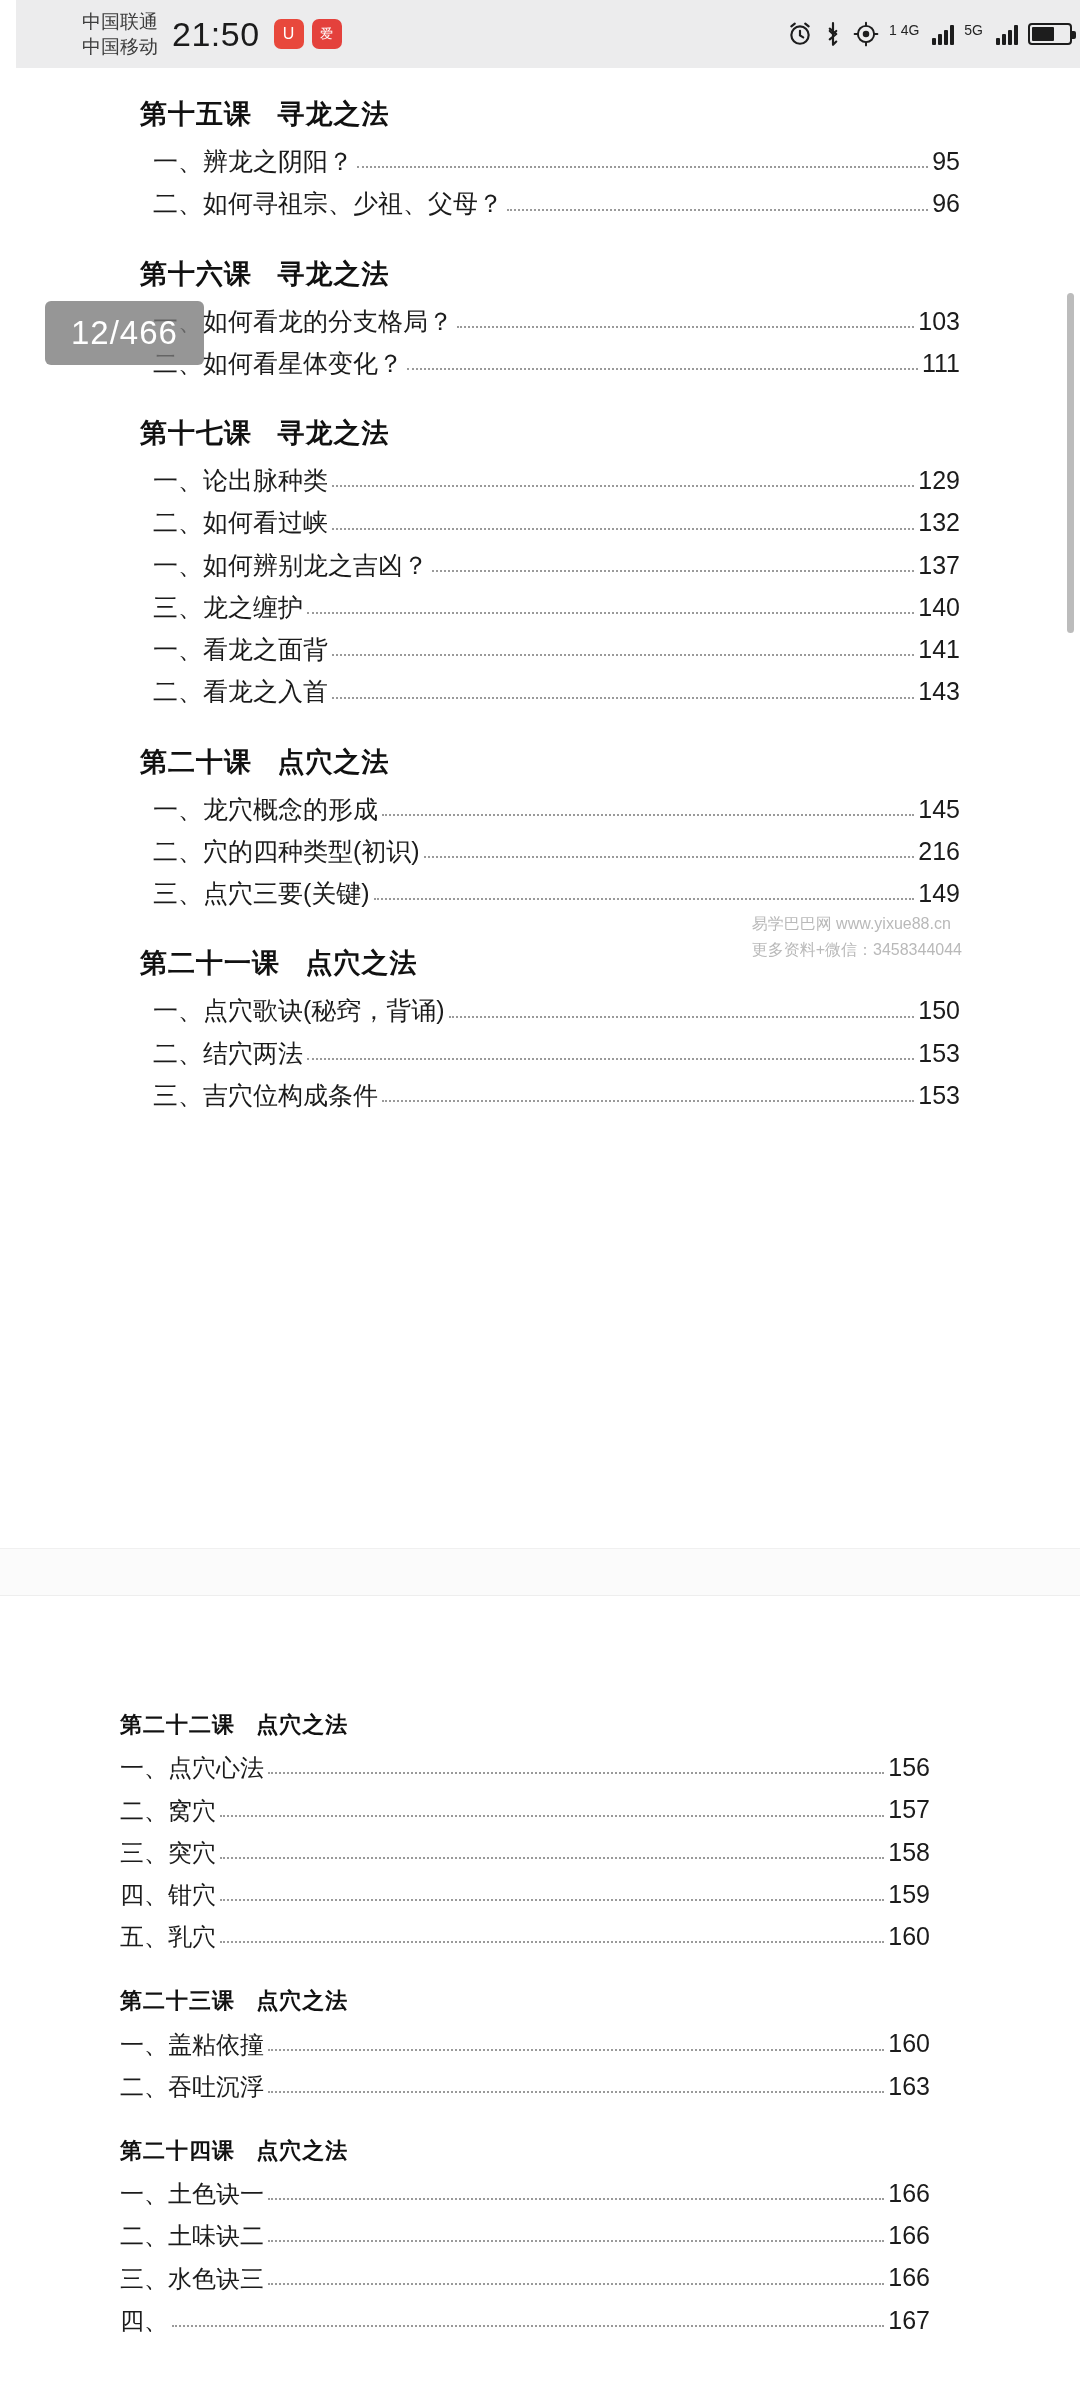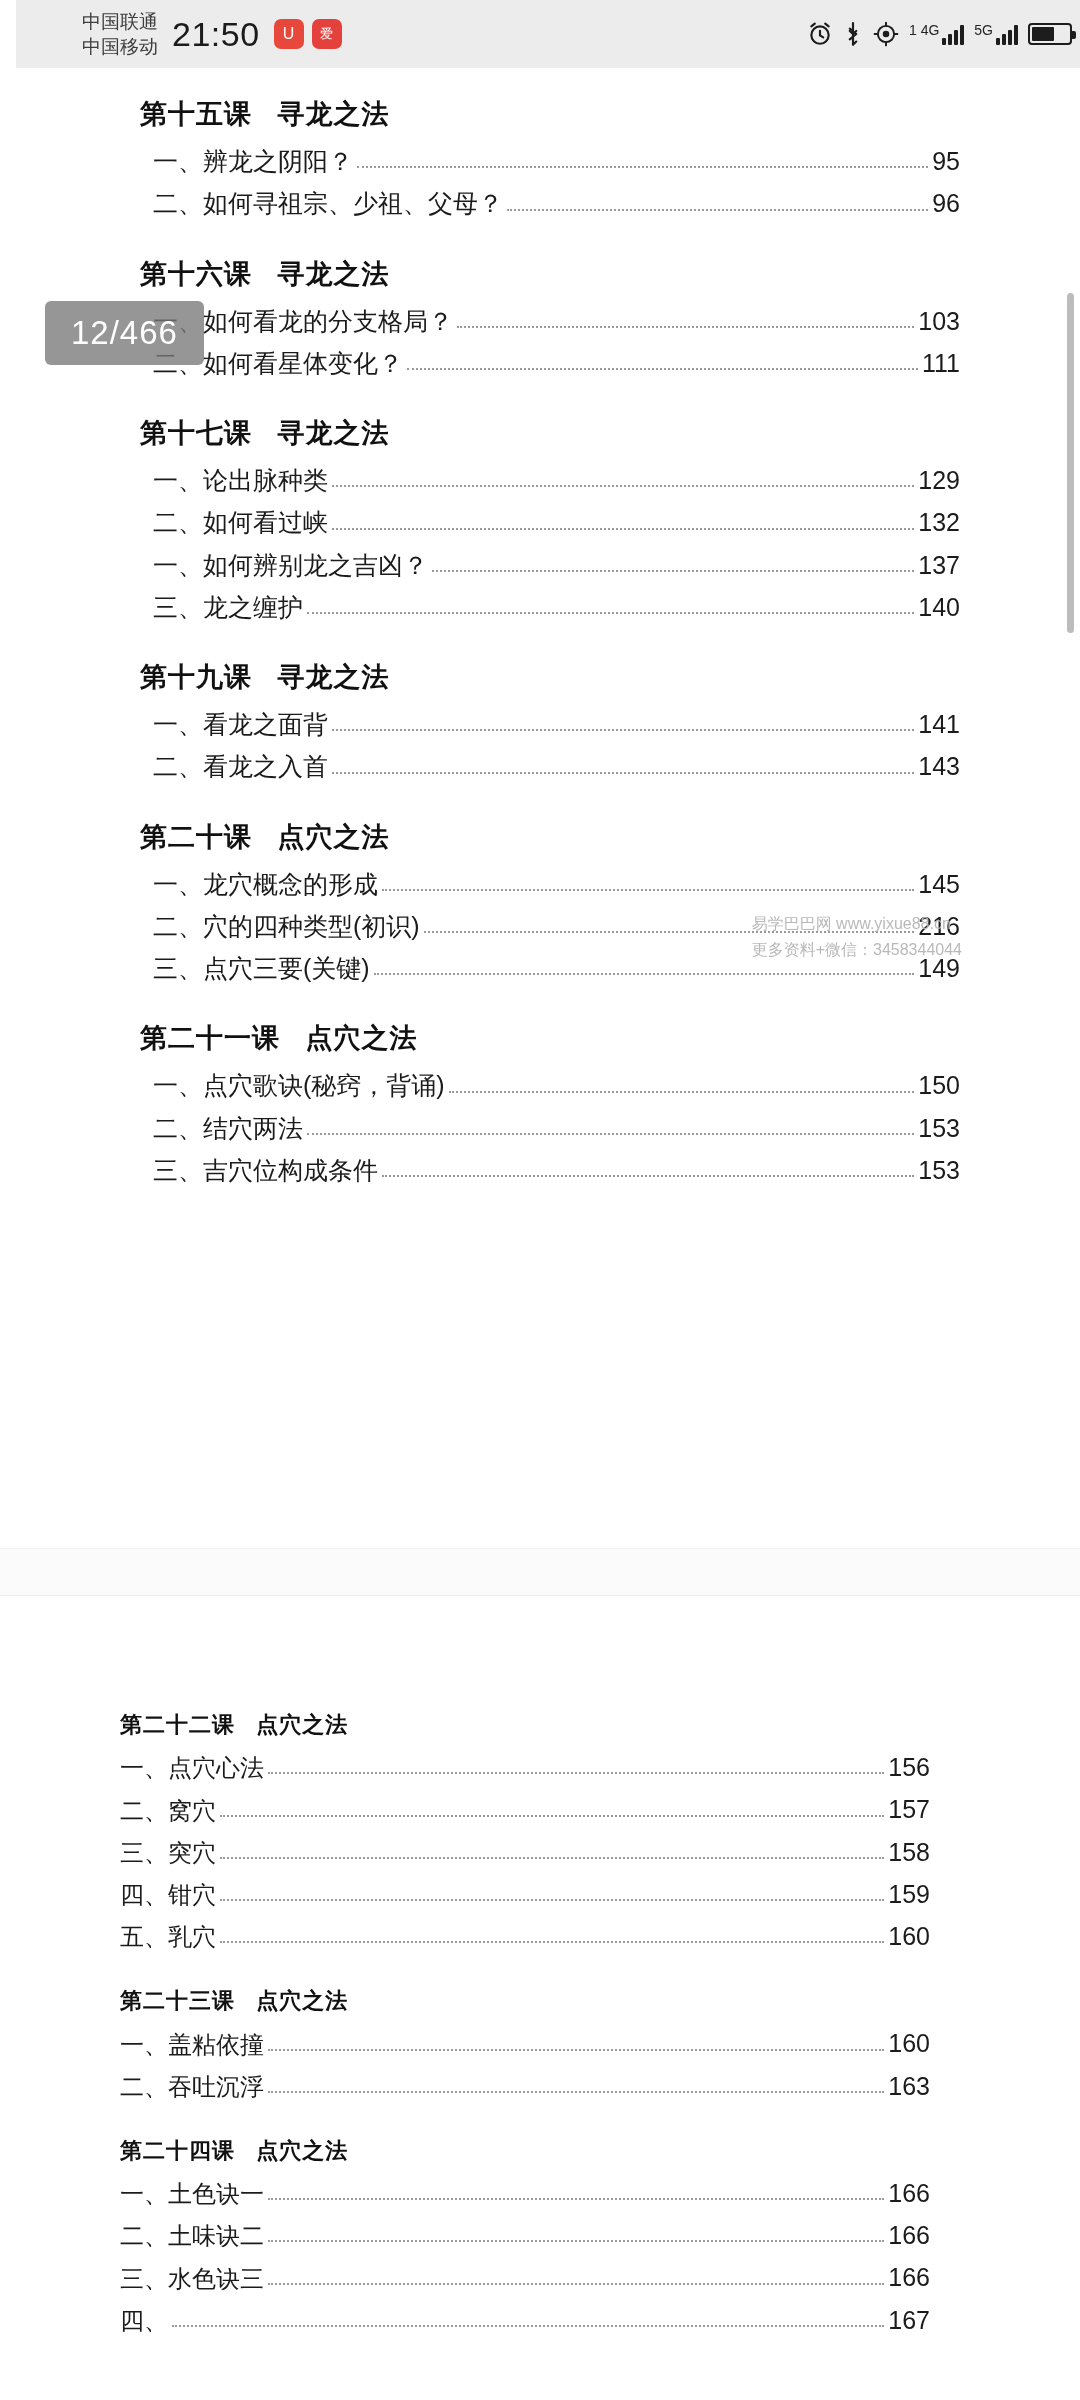--- a/index.html
+++ b/index.html
@@ -50,21 +50,21 @@
   }
   .badge-ic.red { background: #e8483c; }
   .badge-ic.red2 { background: #e4413c; font-size: 13px; }
   .status-spacer { flex: 1; }
   .status-right {
     display: flex;
     align-items: center;
     gap: 10px;
     color: #1d1d1d;
   }
-  .sig-group { display: flex; align-items: flex-end; gap: 2px; }
+  .sig-group { display: flex; align-items: flex-end; gap: 12px; }
   .sig-label { font-size: 14px; color: #242424; margin-right: 1px; position: relative; top: -7px; }
   .bars { display: flex; align-items: flex-end; gap: 2px; height: 22px; }
   .bars i { display: block; width: 4px; background: #1d1d1d; border-radius: 1px; }
   .bars i:nth-child(1) { height: 7px; }
   .bars i:nth-child(2) { height: 11px; }
   .bars i:nth-child(3) { height: 15px; }
   .bars i:nth-child(4) { height: 20px; }
   .battery {
     width: 44px; height: 22px;
     border: 2px solid #1d1d1d;
@@ -262,21 +262,20 @@
         <div class="toc-row">
           <span class="toc-title">一、如何辨别龙之吉凶？</span>
           <span class="toc-dots"></span>
           <span class="toc-page">137</span>
         </div>
         <div class="toc-row">
           <span class="toc-title">三、龙之缠护</span>
           <span class="toc-dots"></span>
           <span class="toc-page">140</span>
         </div>
-        <div class="chapter">第十九课   寻龙之法</div>
         <div class="toc-row">
           <span class="toc-title">一、看龙之面背</span>
           <span class="toc-dots"></span>
           <span class="toc-page">141</span>
         </div>
         <div class="toc-row">
           <span class="toc-title">二、看龙之入首</span>
           <span class="toc-dots"></span>
           <span class="toc-page">143</span>
         </div>

